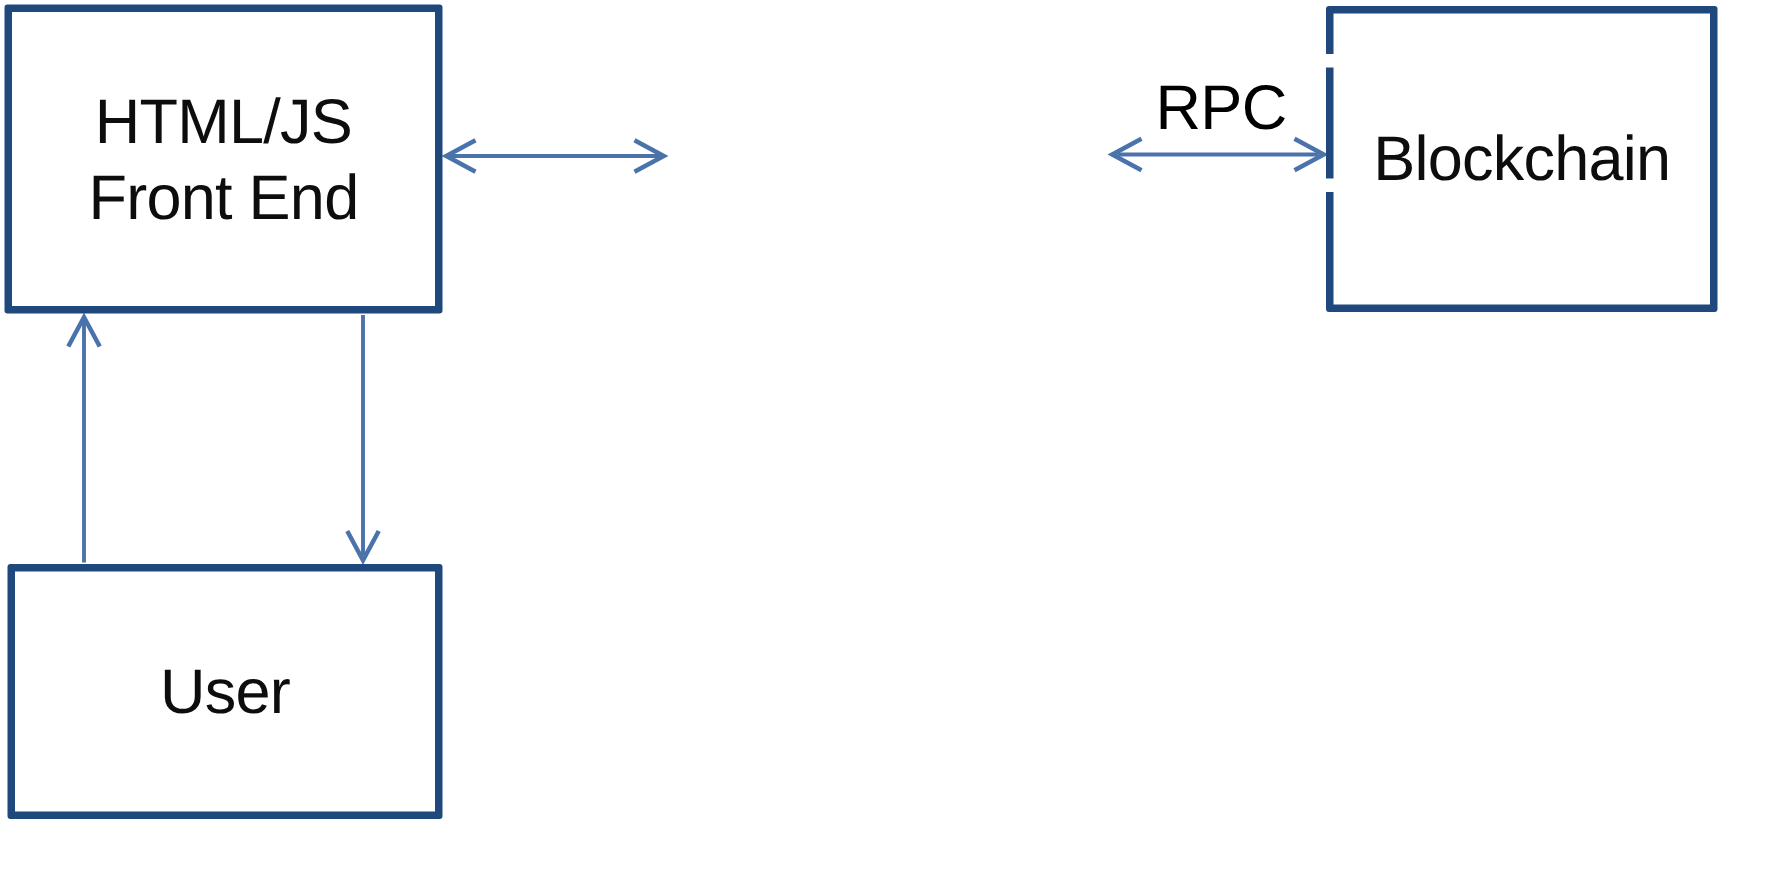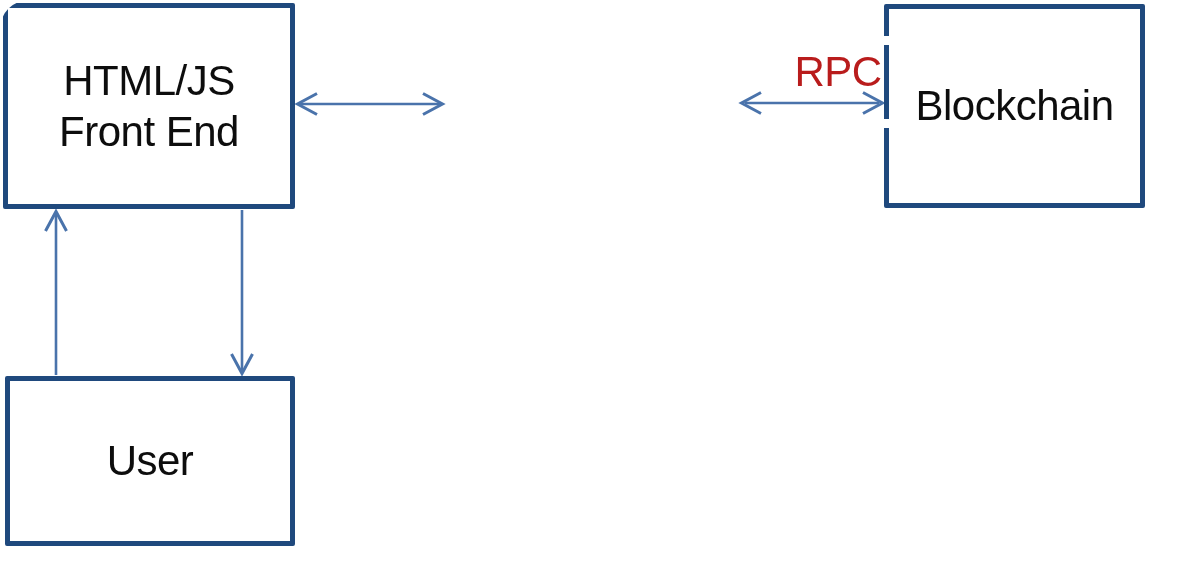--- a/index.html
+++ b/index.html
@@ -7,21 +7,20 @@
     padding: 0;
     background: #ffffff;
     font-family: "Liberation Sans", sans-serif;
   }
   .canvas {
     position: relative;
     width: 1181px;
     height: 585px;
     background: #ffffff;
     overflow: hidden;
-    border-radius: 29px;
   }
   .node {
     position: absolute;
     box-sizing: border-box;
     border: 5px solid #1f497d;
     border-radius: 2px;
     background: #ffffff;
     display: flex;
     align-items: center;
     justify-content: center;
@@ -40,23 +39,22 @@
   .node-user       { left: 5px;   top: 376px; width: 290px; height: 170px; }
 
   .edge-label-rpc {
     position: absolute;
     left: 764px;
     top: 50px;
     width: 100px;
     text-align: center;
     font-size: 42px;
     line-height: 1.05;
-    color: #b91c1c;
+    color: #000000;
     letter-spacing: -0.5px;
-    margin-left: 24px;
   }
   .arrows-layer {
     position: absolute;
     left: 0;
     top: 0;
     width: 1181px;
     height: 585px;
     pointer-events: none;
   }
   .arrows-layer path {

